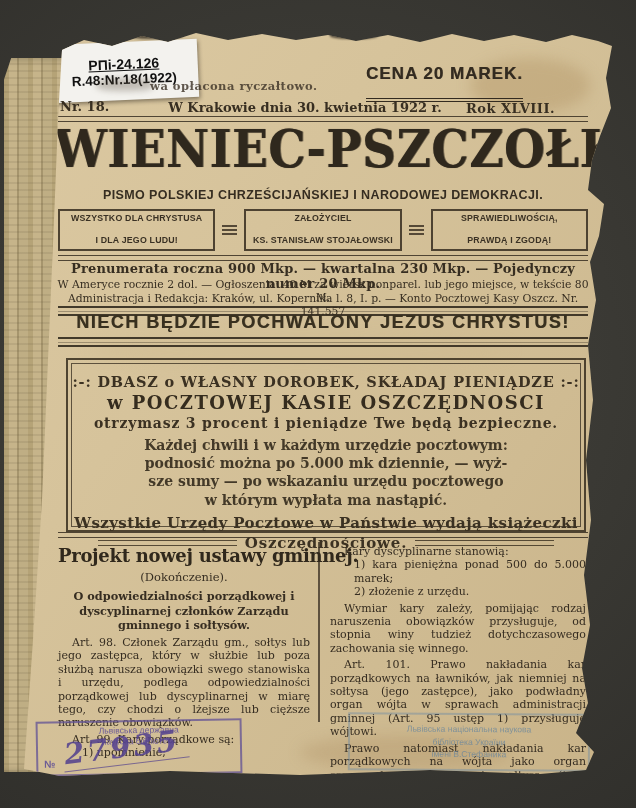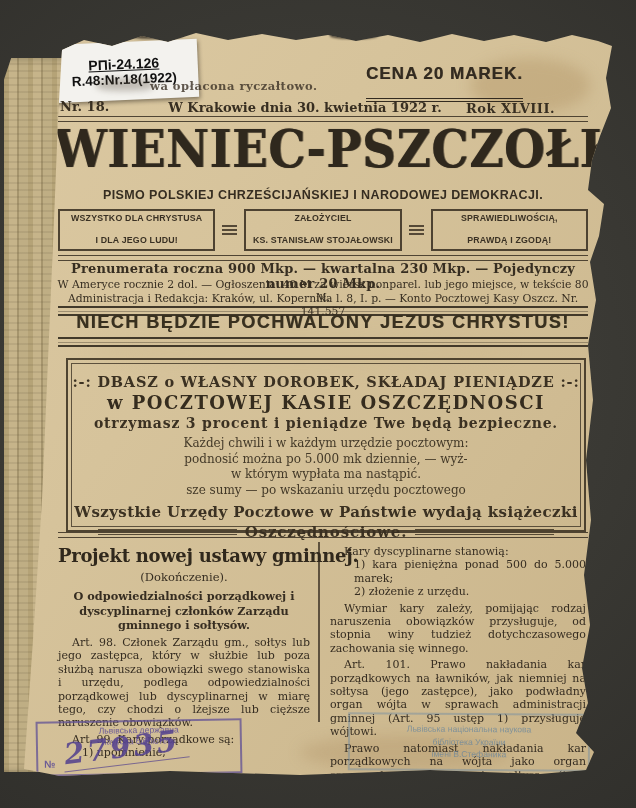--- a/index.html
+++ b/index.html
@@ -69,21 +69,21 @@
   .sub3{left:56px;top:292px;width:534px;text-align:center;font-size:10.8px;}
 
   .greeting{left:58px;top:312px;width:530px;text-align:center;font-size:18px;letter-spacing:1.5px;
     color:#38301f;text-shadow:.5px 0 0 rgba(56,48,31,.6);}
 
   .adbox{position:absolute;left:66px;top:358px;width:516px;height:170px;border:2px solid rgba(63,53,37,.9);}
   .adbox .inner{position:absolute;inset:3px;border:1px solid rgba(63,53,37,.8);text-align:center;color:#3b3122;}
   .ad1{margin-top:9px;font-size:14.5px;font-weight:bold;letter-spacing:.8px;}
   .ad2{margin-top:2px;font-size:18px;font-weight:bold;letter-spacing:1.5px;color:#352c1e;}
   .ad3{margin-top:2px;font-size:14px;font-weight:bold;letter-spacing:.8px;}
-  .adsmall{margin-top:5px;font-size:12px;font-weight:normal;line-height:1.3;color:rgba(59,49,34,.95);}
+  .adsmall{margin-top:5px;font-size:14px;font-weight:bold;line-height:1.3;color:rgba(59,49,34,.95);}
   .ad4{margin-top:5px;font-size:15px;font-weight:bold;letter-spacing:.4px;}
   .ad5row{display:flex;align-items:center;gap:8px;margin:2px 26px 0;}
   .dline{flex:1;height:4px;border-top:1px solid rgba(63,53,37,.85);border-bottom:1px solid rgba(63,53,37,.85);}
   .ad5{font-size:15px;font-weight:bold;letter-spacing:.8px;white-space:nowrap;}
 
   .col{position:absolute;top:545px;color:#362d21;}
   .col-l{left:58px;width:252px;}
   .col-r{left:330px;width:256px;}
   .divider{position:absolute;left:318px;top:542px;width:1.5px;height:180px;background:rgba(55,46,33,.75);}
   .atitle{font-size:18px;font-weight:bold;letter-spacing:-.3px;text-align:center;white-space:nowrap;color:#30281c;}
@@ -171,22 +171,22 @@
     <div class="rule-heavy" style="top:337px;"></div>
 
     <div class="adbox">
       <div class="inner">
         <div class="ad1 serifB">:-: DBASZ o WŁASNY DOROBEK, SKŁADAJ PIENIĄDZE :-:</div>
         <div class="ad2 serifB">w POCZTOWEJ KASIE OSZCZĘDNOSCI</div>
         <div class="ad3 serifB">otrzymasz 3 procent i pieniądze Twe będą bezpieczne.</div>
         <div class="adsmall serifB">
           <div>Każdej chwili i w każdym urzędzie pocztowym:</div>
           <div>podnosić można po 5.000 mk dziennie, — wyż-</div>
+          <div>sze sumy — po wskazaniu urzędu pocztowego</div>
           <div>w którym wypłata ma nastąpić.</div>
-          <div>sze sumy — po wskazaniu urzędu pocztowego</div>
         </div>
         <div class="ad4 serifB">Wszystkie Urzędy Pocztowe w Państwie wydają książeczki</div>
         <div class="ad5row">
           <span class="dline"></span>
           <span class="ad5 serifB">Oszczędnościowe.</span>
           <span class="dline"></span>
         </div>
       </div>
     </div>
     <div class="rule2" style="top:532px;"></div>

